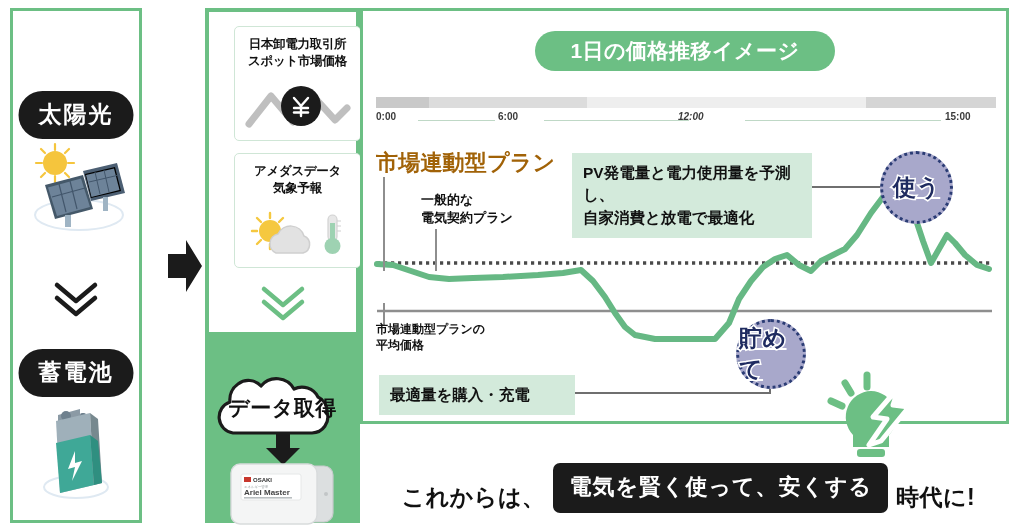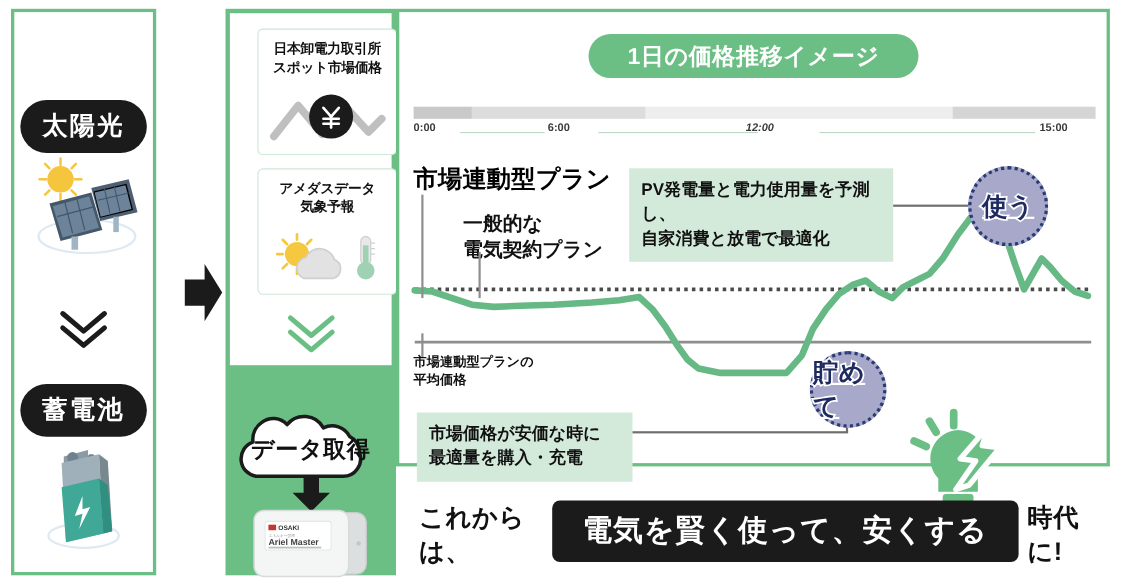--- a/index.html
+++ b/index.html
@@ -42,22 +42,22 @@
 
   .chart-title{position:absolute;left:172px;top:20px;width:300px;height:40px;background:#6cbf84;border-radius:20px;
                display:flex;align-items:center;justify-content:center;color:#fff;font-size:21px;font-weight:700;letter-spacing:0.5px;}
 
   .timeline{position:absolute;left:13px;top:86px;width:620px;height:11px;display:flex;}
   .timeline span{display:block;height:100%;}
   .tl-labels{position:absolute;left:13px;top:100px;width:620px;height:20px;}
   .tl-lab{position:absolute;top:0;font-size:10px;font-weight:700;color:#3b3b3b;}
   .tl-rule{position:absolute;top:9px;height:1px;background:#bfd8c6;}
 
-  .lbl-market-plan{position:absolute;left:13px;top:137px;font-size:22px;font-weight:700;color:#000000;letter-spacing:0.2px;}
-  .lbl-general{position:absolute;left:58px;top:180px;font-size:18px;font-weight:700;color:#111;line-height:1.35;}
+  .lbl-market-plan{position:absolute;left:13px;top:137px;font-size:22px;font-weight:700;color:#a16207;letter-spacing:0.2px;}
+  .lbl-general{position:absolute;left:58px;top:180px;font-size:13px;font-weight:700;color:#111;line-height:1.35;}
   .lbl-avg{position:absolute;left:13px;top:310px;font-size:12px;font-weight:700;color:#111;line-height:1.35;}
 
   .tick{position:absolute;width:2px;background:#8e8e8e;}
   .tick-1{left:20px;top:166px;height:94px;}
   .tick-2{left:72px;top:218px;height:42px;}
   .tick-3{left:20px;top:292px;height:22px;}
 
   .callout{position:absolute;background:#d3eadb;color:#111;font-weight:700;font-size:15.5px;line-height:1.45;padding:9px 11px;box-sizing:border-box;}
   .callout-top{left:209px;top:142px;width:240px;}
   .callout-bottom{left:16px;top:364px;width:196px;}
@@ -65,24 +65,24 @@
   .leader{position:absolute;border-color:#6f6f6f;border-style:solid;}
 
   .bubble{position:absolute;border-radius:50%;background:#a8a8cb;border:3px dotted #2b3c75;box-sizing:border-box;
           display:flex;align-items:center;justify-content:center;}
   .bubble span{font-size:23px;font-weight:700;color:#1f2b60;-webkit-text-stroke:3px #fff;paint-order:stroke fill;letter-spacing:0.5px;text-decoration:underline;}
   .bubble-use{left:517px;top:140px;width:73px;height:73px;}
   .bubble-store{left:373px;top:308px;width:70px;height:70px;}
 
   .bulb{position:absolute;left:462px;top:358px;}
 
-  .footer{position:absolute;left:18px;top:444px;width:615px;height:58px;display:flex;align-items:flex-start;justify-content:center;}
+  .footer{position:absolute;left:18px;top:444px;width:615px;height:58px;display:flex;align-items:flex-end;justify-content:center;}
   .footer-pre,.footer-post{font-size:23px;font-weight:700;color:#111;letter-spacing:0.5px;}
-  .footer-black{background:#1b1b1b;color:#fff;border-radius:7px;font-size:27px;font-weight:700;letter-spacing:1px;
-                padding:9px 28px 11px;margin:0 8px;white-space:nowrap;}
+  .footer-black{background:#1b1b1b;color:#fff;border-radius:7px;font-size:22px;font-weight:700;letter-spacing:1px;
+                padding:9px 16px 11px;margin:0 8px;white-space:nowrap;}
   svg{display:block;}
 </style>
 </head>
 <body>
 
 <div id="root">
 
   <div class="panel-sources">
 
     <div class="pill pill-solar">太陽光</div>
@@ -293,21 +293,20 @@
       <div>平均価格</div>
     </div>
 
     <div class="callout callout-top">
       <div>PV発電量と電力使用量を予測し、</div>
       <div>自家消費と放電で最適化</div>
     </div>
     <div class="leader" style="left:449px;top:175px;width:70px;border-width:0 0 2px 0;"></div>
 
     <div class="callout callout-bottom">
-      <div>市場価格が安価な時に</div>
       <div>最適量を購入・充電</div>
     </div>
     <div class="leader" style="left:212px;top:380px;width:196px;height:1px;border-width:0 0 2px 0;"></div>
     <div class="leader" style="left:406px;top:345px;height:37px;border-width:0 0 0 2px;"></div>
 
     <div class="bubble bubble-use">
       <span>使う</span>
     </div>
     <div class="bubble bubble-store">
       <span>貯めて</span>

